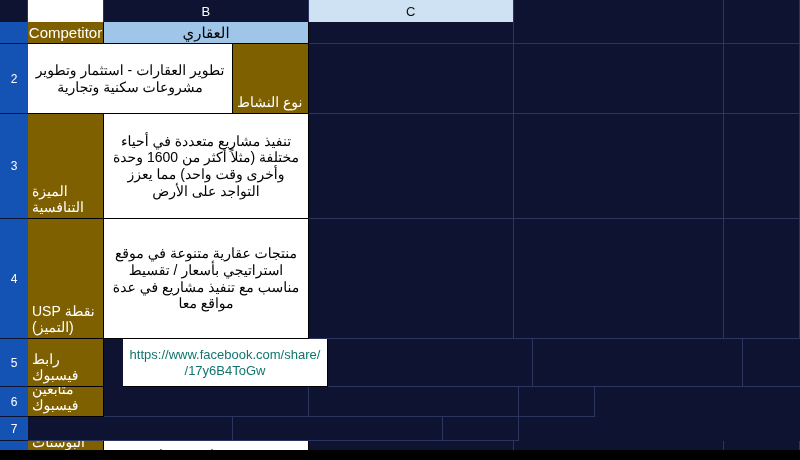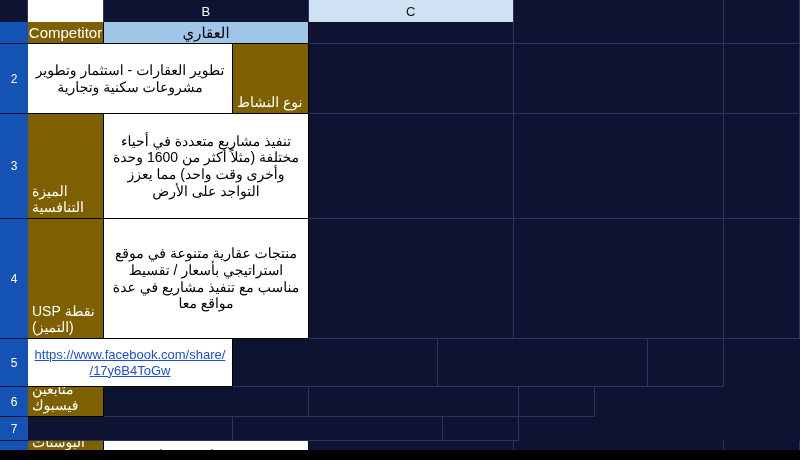--- a/index.html
+++ b/index.html
@@ -88,24 +88,24 @@
     background: #ffffff;
     color: #000000;
     text-align: center;
     direction: rtl;
     display: flex;
     align-items: center;
     justify-content: center;
     font-size: 14px;
   }
   .cell.b.link {
-    color: #1d4ed8;
-    text-decoration: underline;
+    color: #0f766e;
     word-break: break-all;
     font-size: 13px;
+    margin-left: 19px;
   }
   .cell.c {
     width: 205px;
     flex: 0 0 205px;
     background: #0d1330;
     border-right: 1px solid #2a3560;
     border-bottom: 1px solid #2a3560;
   }
   .cell.d {
     width: 210px;
@@ -190,20 +190,21 @@
     <div class="rowhead">4</div>
     <div class="cell a">نقطة USP (التميز)</div>
     <div class="cell b">منتجات عقارية متنوعة في موقع استراتيجي بأسعار / تقسيط مناسب مع تنفيذ مشاريع في عدة مواقع معا</div>
     <div class="cell c"></div>
     <div class="cell d"></div>
     <div class="cell e"></div>
   </div>
 
   <div class="row" style="height:48px;">
     <div class="rowhead">5</div>
+    <div class="cell a">رابط فيسبوك</div>
     <div class="cell b link">https://www.facebook.com/share/17y6B4ToGw/</div>
     <div class="cell c"></div>
     <div class="cell d"></div>
     <div class="cell e"></div>
   </div>
 
   <div class="row" style="height:30px;">
     <div class="rowhead">6</div>
     <div class="cell a">عدد متابعين فيسبوك</div>
     <div class="cell c"></div>

